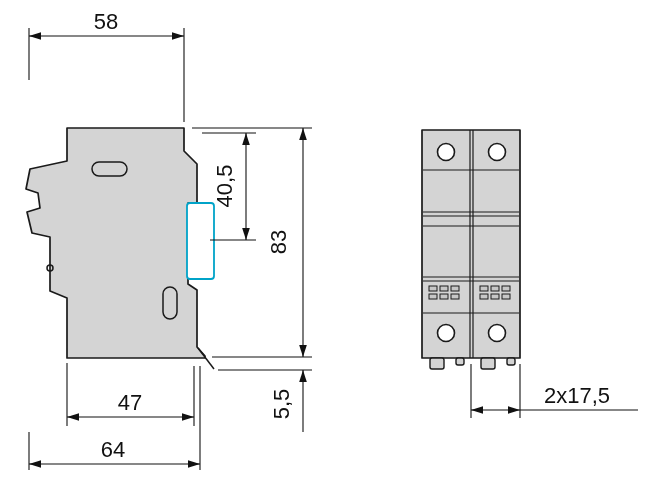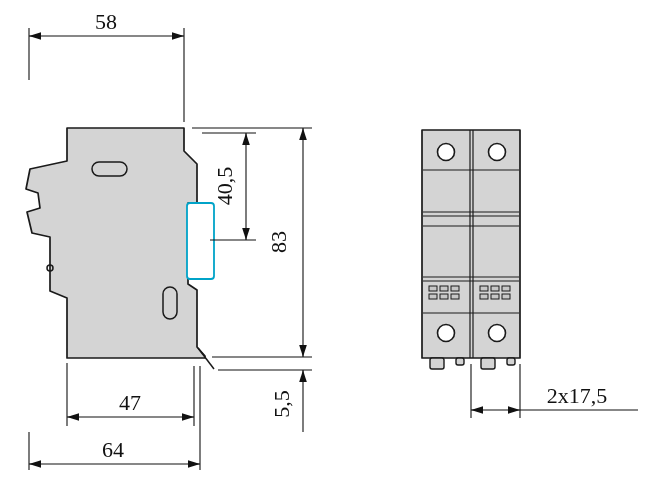--- a/index.html
+++ b/index.html
@@ -1,17 +1,17 @@
 <!DOCTYPE html>
 <html><head>
 <meta charset="utf-8">
 <style>
   html,body{margin:0;padding:0;background:#ffffff;}
   .canvas{position:relative;width:655px;height:502px;background:#ffffff;overflow:hidden;
-          font-family:Liberation Serif, serif;}
+          font-family:Liberation Sans, sans-serif;}
   svg{display:block;}
   .outline{fill:#d4d4d4;stroke:#1a1a1a;stroke-width:1.7;stroke-linejoin:round;}
   .detail{fill:none;stroke:#1a1a1a;stroke-width:1.5;}
   .thin{fill:none;stroke:#1a1a1a;stroke-width:1.2;}
   .hole{fill:#ffffff;stroke:#1a1a1a;stroke-width:1.6;}
   .tab{fill:#d4d4d4;stroke:#1a1a1a;stroke-width:1.4;}
   .vent{fill:#c7c7c7;stroke:#1a1a1a;stroke-width:1;}
   .rail{fill:#ffffff;stroke-width:1.8;}
   .dim{fill:none;stroke:#111111;stroke-width:1.1;}
   .arrow{fill:#111111;stroke:none;}

